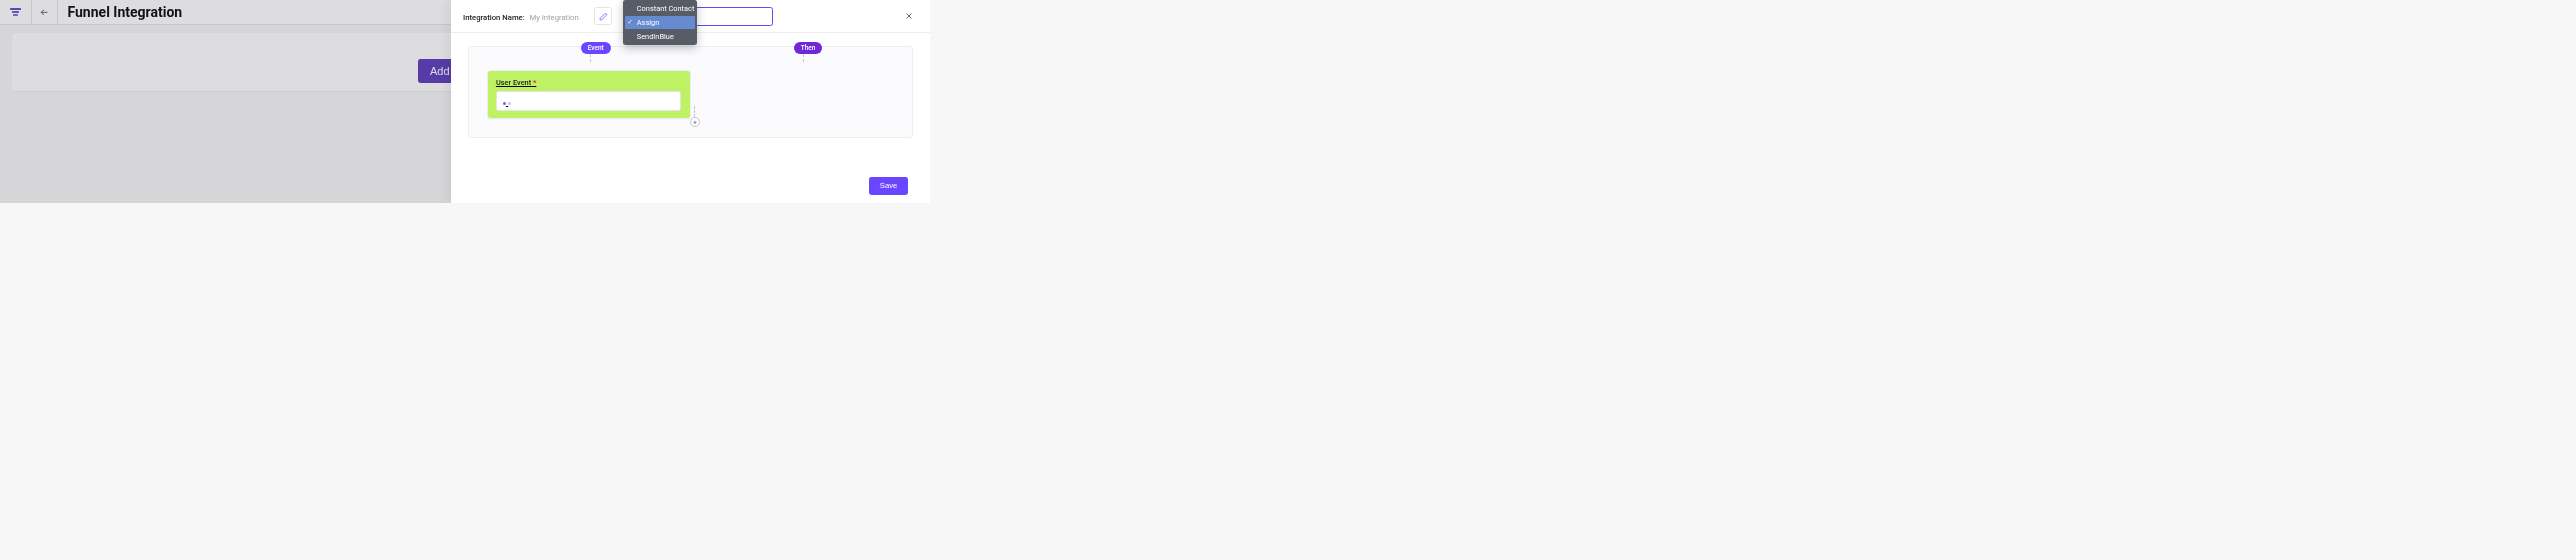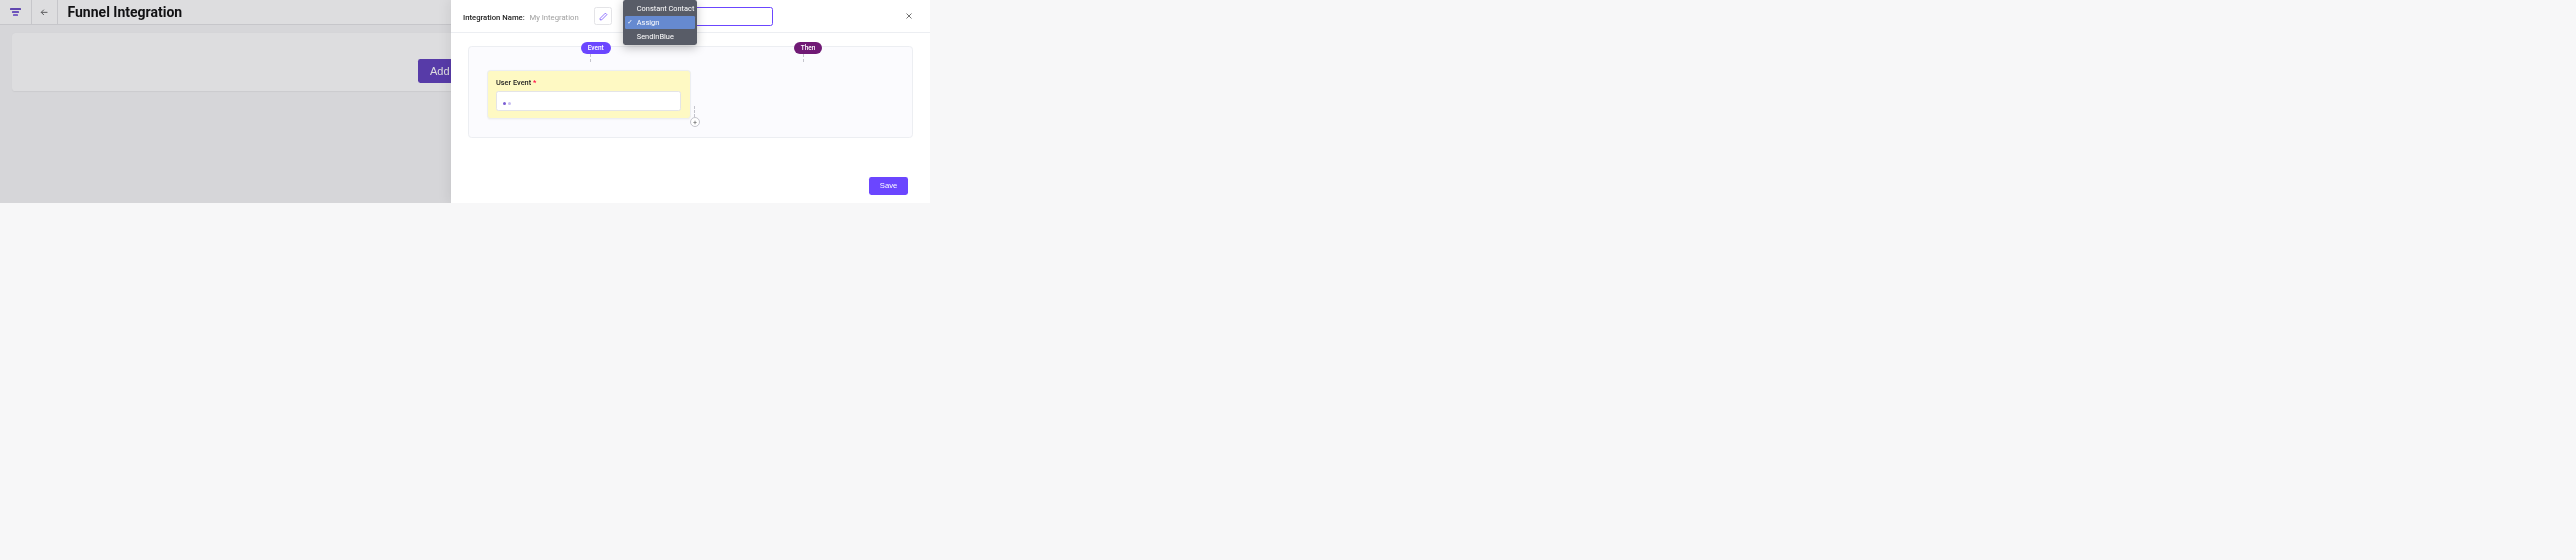--- a/index.html
+++ b/index.html
@@ -221,35 +221,36 @@
       font-weight: 500;
       padding: 1.8px 7.1px;
       border-radius: 6px;
     }
     .badge-when {
       left: 112px;
       background: #6b46ff;
     }
     .badge-then {
       left: 325px;
-      background: #701a75;
+      background: #6d28d9;
     }
 
     .row {
       display: flex;
       gap: 16.6px;
       position: relative;
       margin-top: 6px;
     }
     .card {
-      background: #fef9c3;
+      background: #bef264;
       border: 0.6px solid #eceef2;
       border-radius: 3.6px;
       padding: 7.1px 8.3px;
       box-shadow: 0 0.6px 1.2px rgba(0,0,0,0.03);
+      text-decoration: underline;
     }
     .card-when { width: 204px; }
     .card-then { flex: 1; display: flex; gap: 8.3px; padding: 7.1px 8.3px; }
 
     .field-group { flex: 1; }
     .field-label {
       font-size: 7.4px;
       font-weight: 500;
       color: #222;
       margin-bottom: 4.7px;

